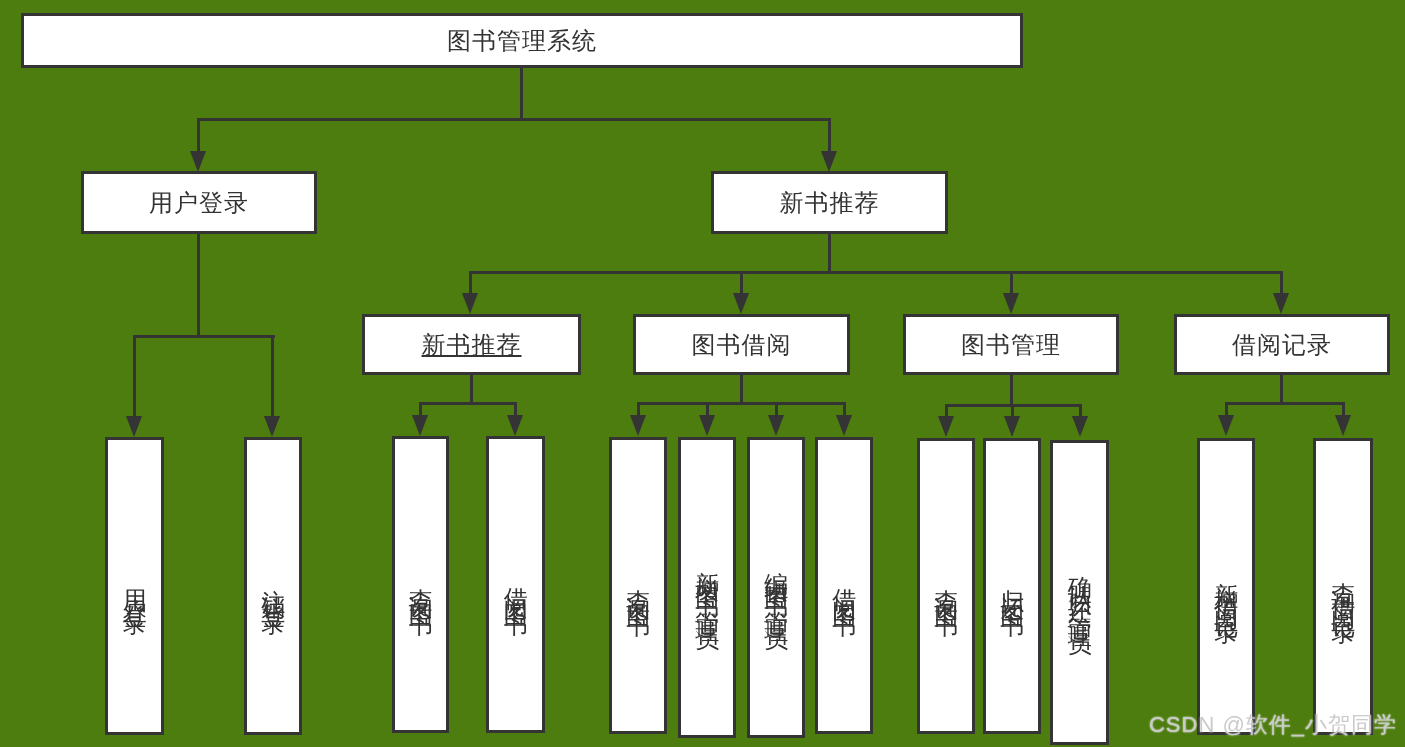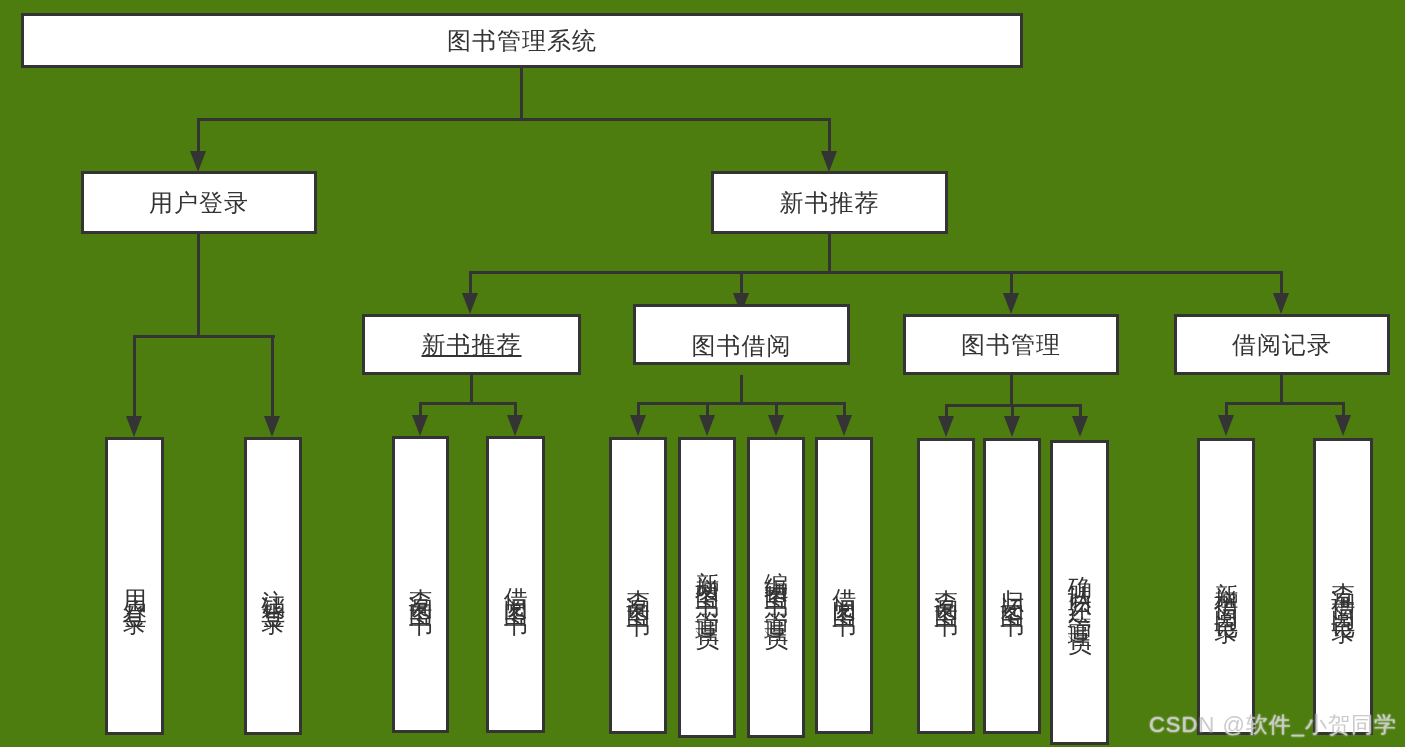--- a/index.html
+++ b/index.html
@@ -99,21 +99,21 @@
   <div class="v" style="left:740px; top:271px; height:24px;"></div>
   <div class="arrow" style="left:733px; top:293px;"></div>
   <div class="v" style="left:1010px; top:271px; height:24px;"></div>
   <div class="arrow" style="left:1003px; top:293px;"></div>
   <div class="v" style="left:1280px; top:271px; height:24px;"></div>
   <div class="arrow" style="left:1273px; top:293px;"></div>
 
   <div class="box" style="left:362px; top:314px; width:219px; height:61px;text-decoration:underline;">
     <span>新书推荐</span>
   </div>
-  <div class="box" style="left:633px; top:304px; width:217px; height:61px;align-items:flex-end;">
+  <div class="box" style="left:633px; top:314px; width:217px; height:61px;">
     <span>图书借阅</span>
   </div>
   <div class="box" style="left:903px; top:314px; width:216px; height:61px;">
     <span>图书管理</span>
   </div>
   <div class="box" style="left:1174px; top:314px; width:216px; height:61px;">
     <span>借阅记录</span>
   </div>
 
   <div class="v" style="left:470px; top:375px; height:30px;"></div>

